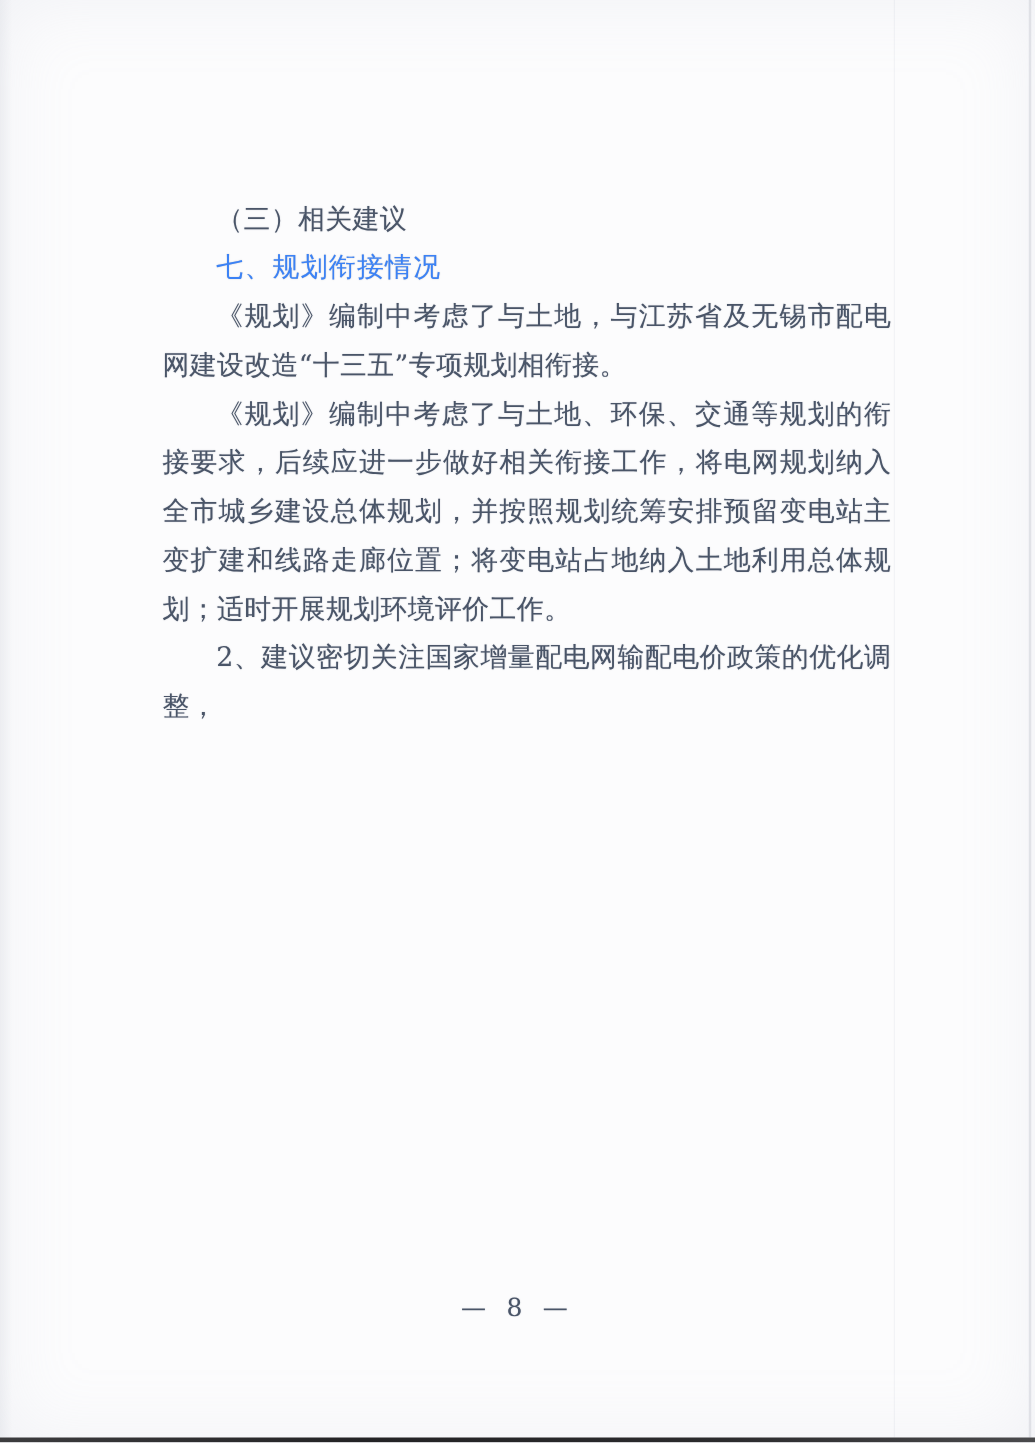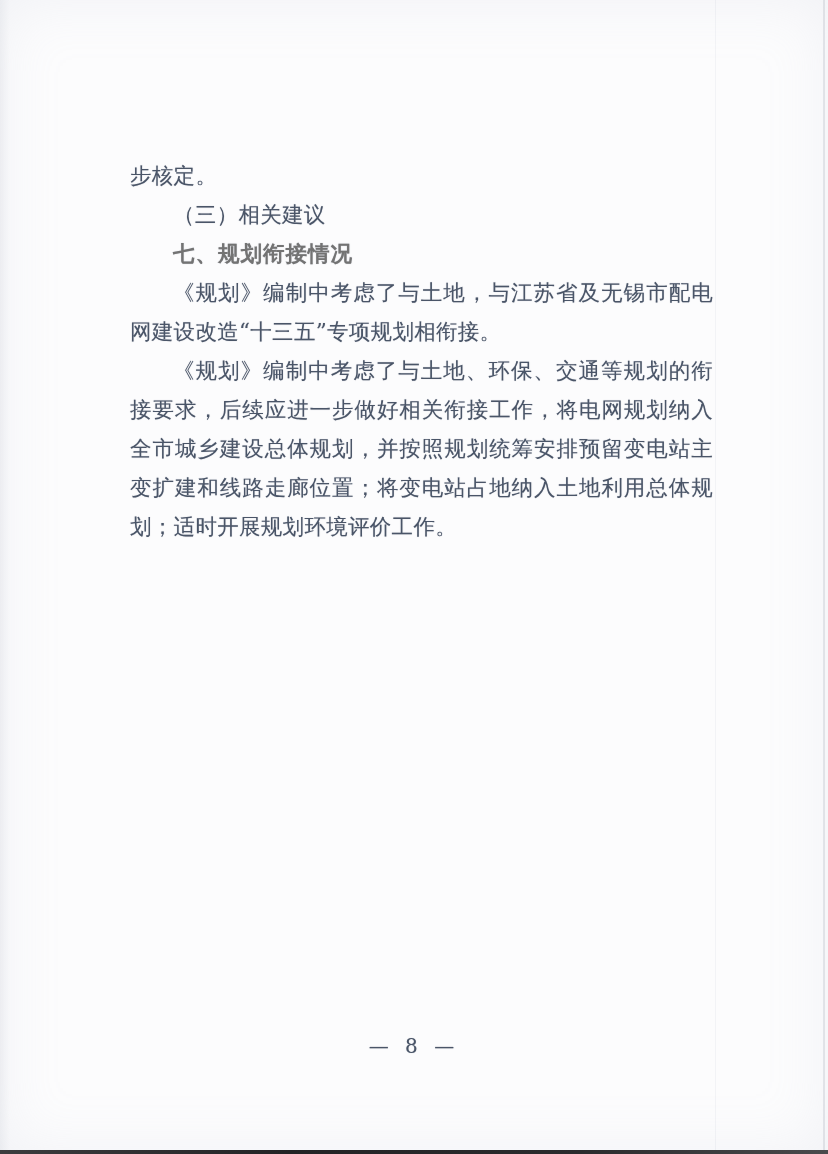--- a/index.html
+++ b/index.html
@@ -67,22 +67,22 @@
 
   .cont {            
     text-indent: 0;
   }
   .para {
     text-indent: 2em;
   }
   .heading {
     text-indent: 2em;
     font-family: "DejaVu Sans", "Liberation Sans", sans-serif;
-    font-weight: 700;
-    color: #737373;
+    font-weight: 400;
+    color: #3b82f6;
     letter-spacing: 1px;
   }
 
   .footer {
     position: absolute;
     left: 0;
     top: 1030px;
     width: 100%;
     text-align: center;
     font-size: 20px;
@@ -96,22 +96,22 @@
 <body>
 
 <div class="page">
 
   <div class="scan-shade-left"></div>
   <div class="scan-line-mid"></div>
   <div class="scan-line-right"></div>
   <div class="scan-edge-bottom"></div>
 
   <div class="content">
-    <p class="cont">步核定。</p>
     <p class="para">（三）相关建议</p>
     <p class="heading">七、规划衔接情况</p>
     <p class="para">《规划》编制中考虑了与土地，与江苏省及无锡市配电网建设改造“十三五”专项规划相衔接。</p>
     <p class="para">《规划》编制中考虑了与土地、环保、交通等规划的衔接要求，后续应进一步做好相关衔接工作，将电网规划纳入全市城乡建设总体规划，并按照规划统筹安排预留变电站主变扩建和线路走廊位置；将变电站占地纳入土地利用总体规划；适时开展规划环境评价工作。</p>
+    <p class="para">2、建议密切关注国家增量配电网输配电价政策的优化调整，</p>
   </div>
 
   <div class="footer">— 8 —</div>
 
 </div>
 
 </body></html>

